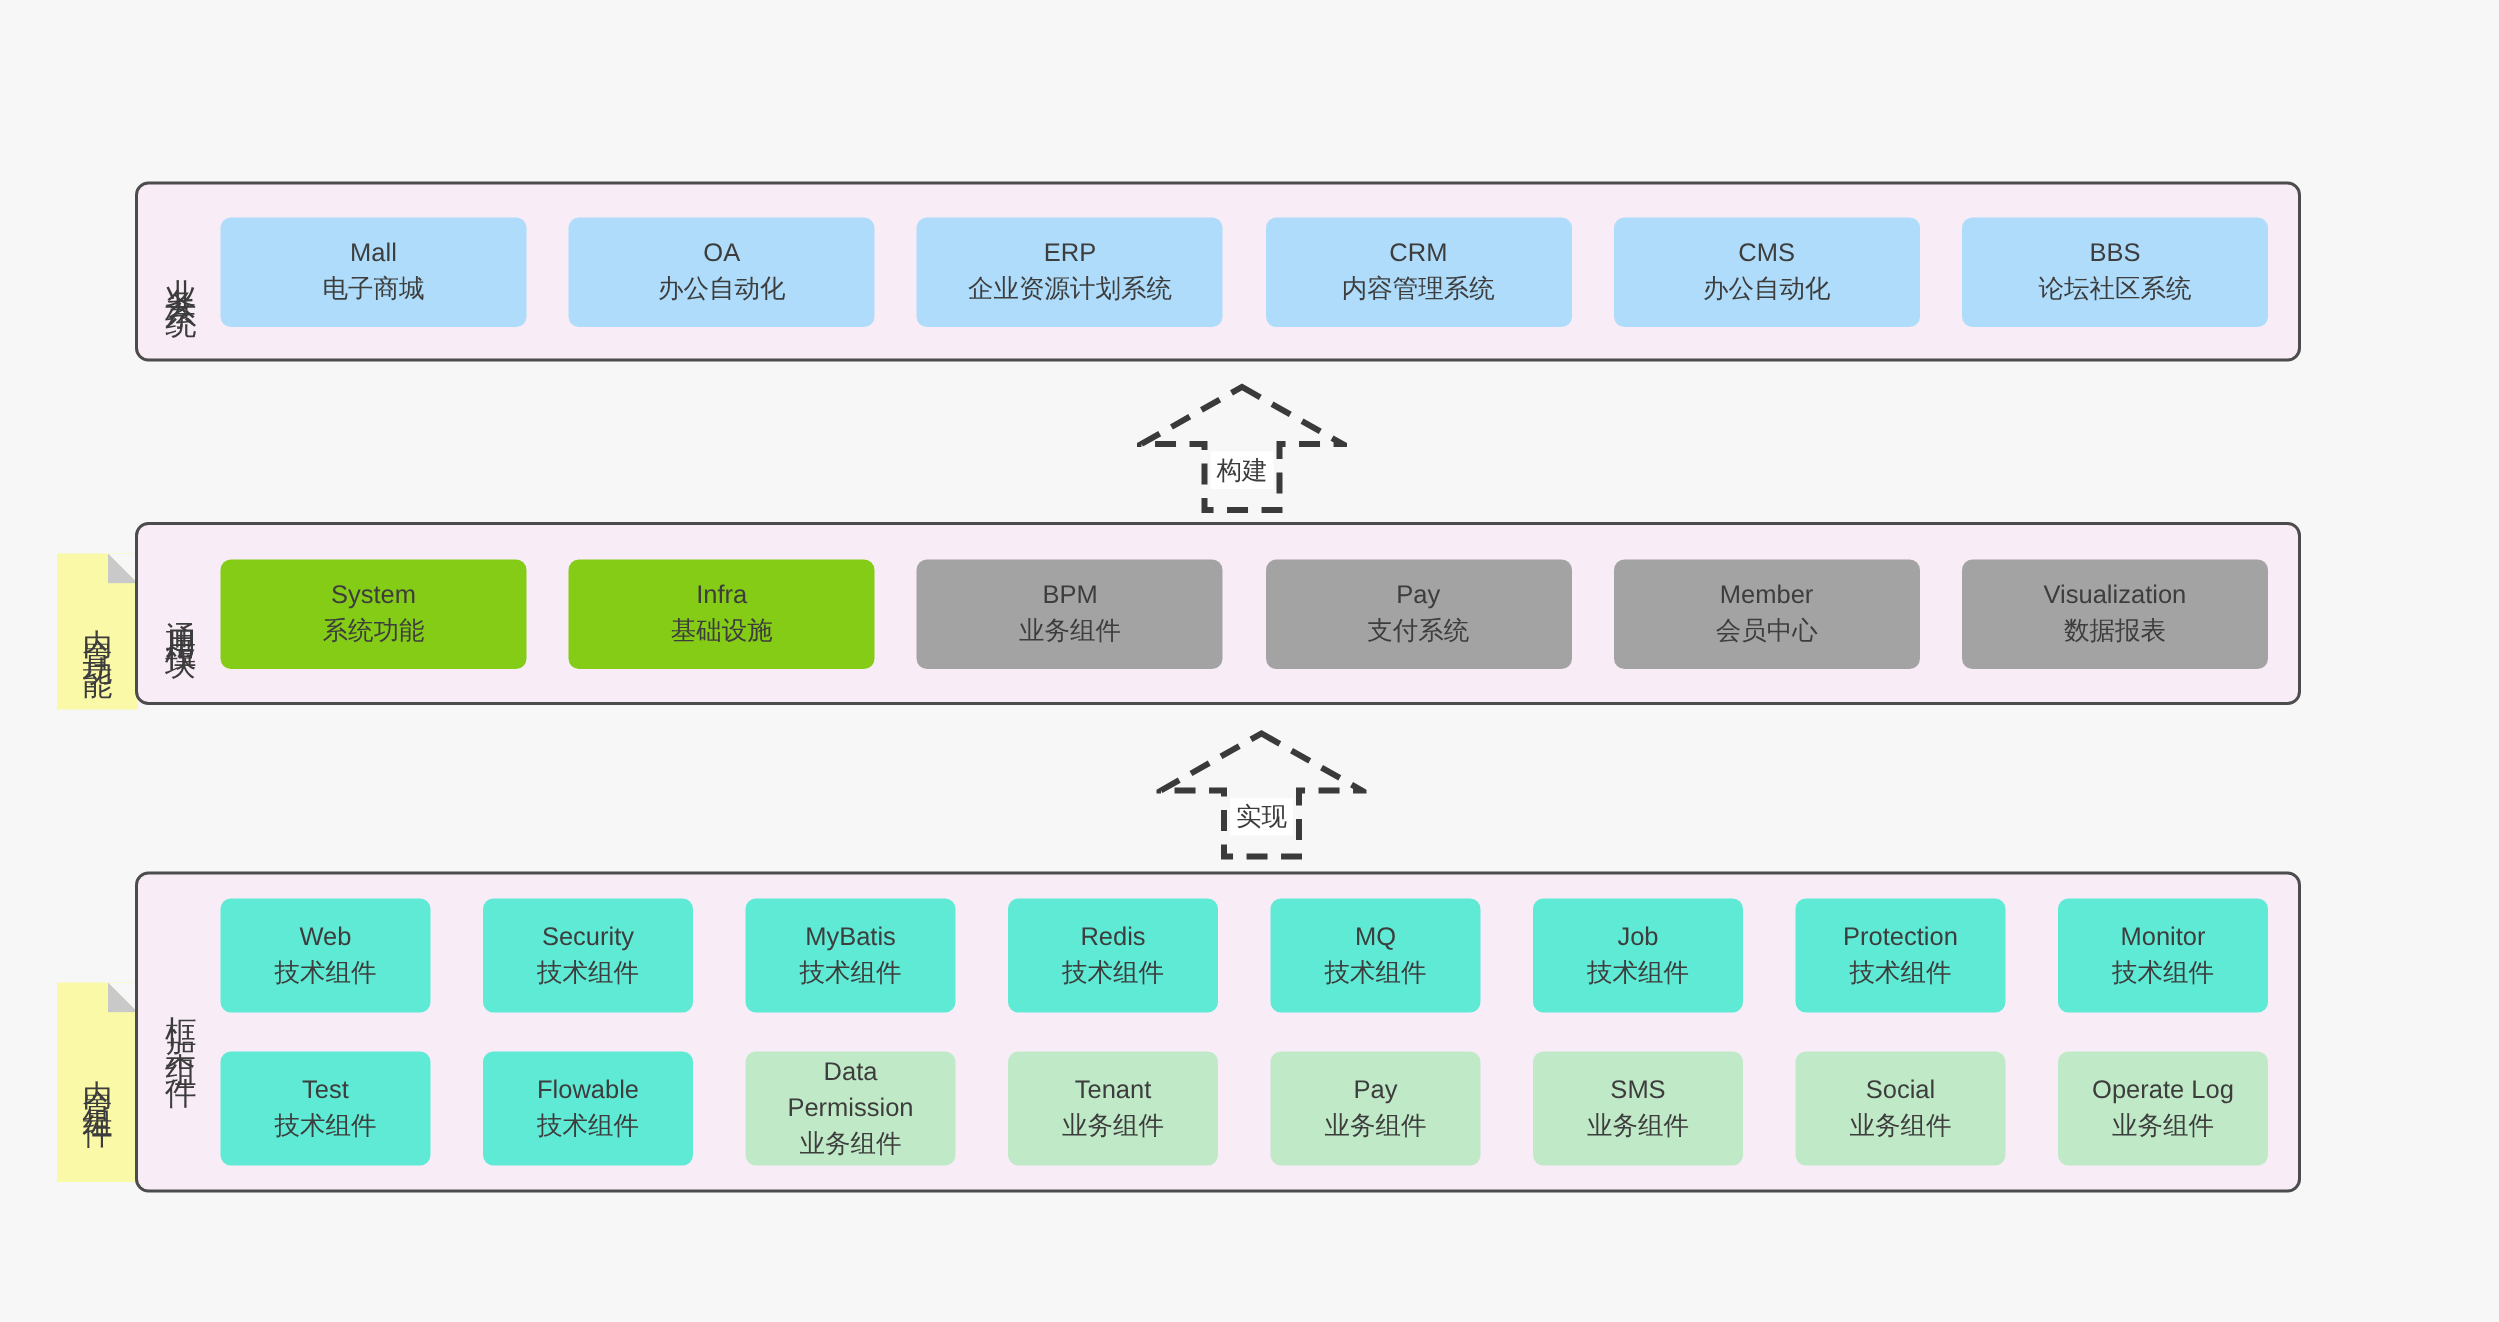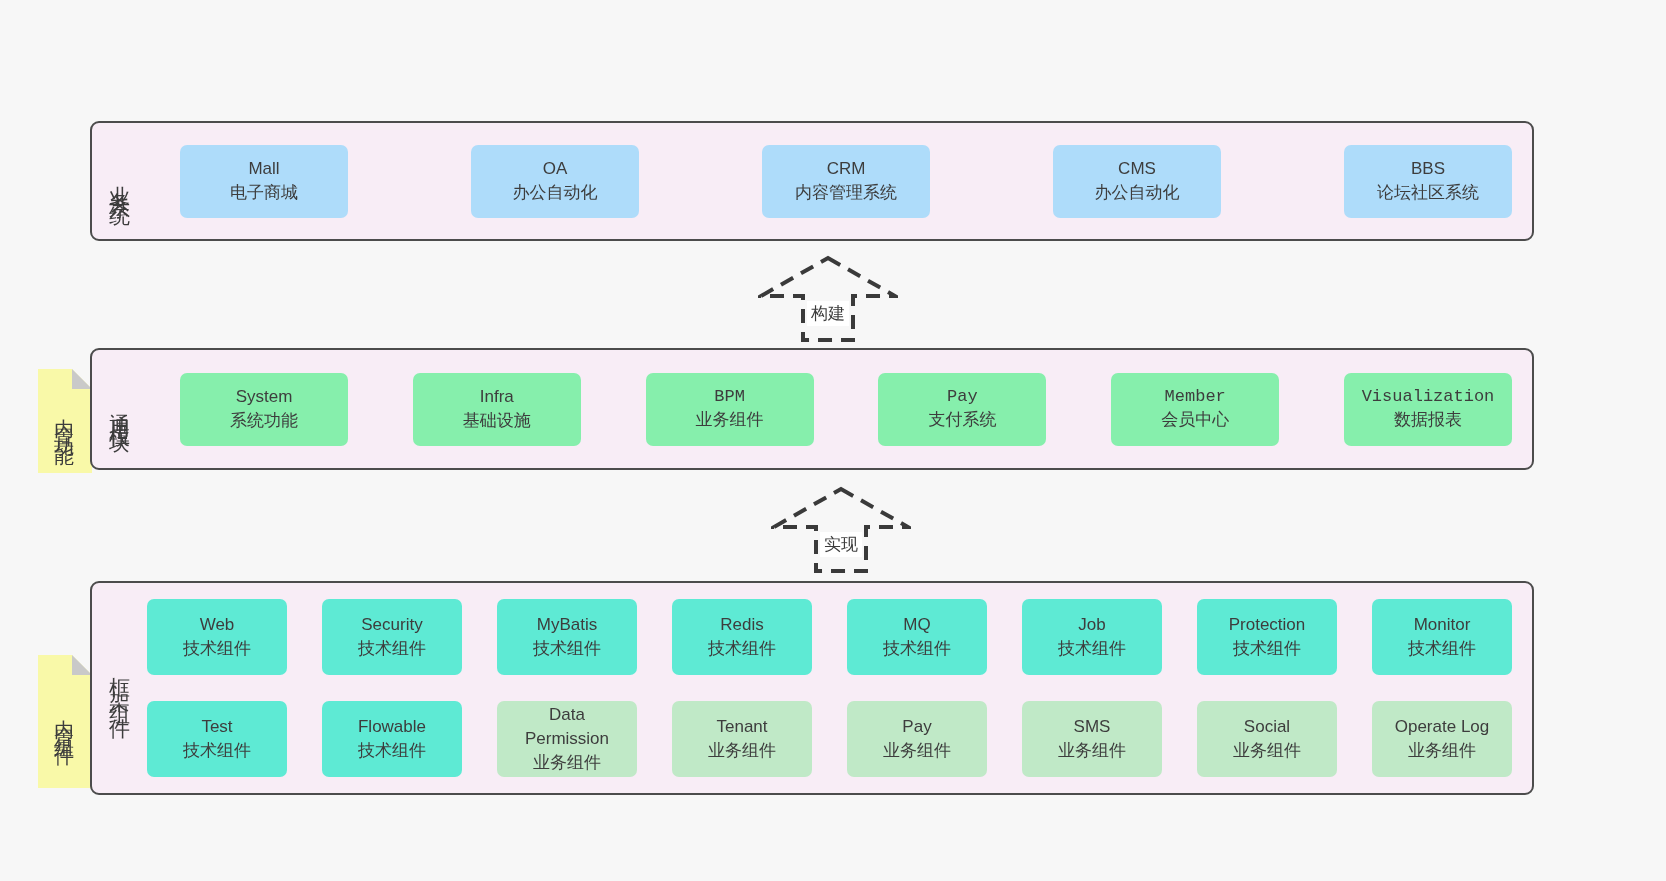--- a/index.html
+++ b/index.html
@@ -21,25 +21,25 @@
   }
   .layer.l3 .layer-label { letter-spacing:14px; }
   .rows { flex:1; display:flex; flex-direction:column; justify-content:center; gap:26px; padding-right:20px; }
   .row { display:flex; justify-content:space-between; }
 
   
   .box {
     border-radius:7px; display:flex; flex-direction:column; align-items:center; justify-content:center;
     text-align:center; font-size:17px; line-height:1.4; color:#3d3d3d; padding:2px 8px; box-sizing:border-box;
   }
-  .layer.l1 .box, .layer.l2 .box { width:168px; height:73px; flex:none;margin-left:33px; }
+  .layer.l1 .box, .layer.l2 .box { width:204px; height:73px; flex:none; }
   .layer.l3 .box { width:140px; height:76px; flex:none; }
   .blue        { background:#aedcfa; }
-  .red         { background:#86efac; }
-  .pink        { background:#86efac;font-family:Liberation Mono, monospace; }
+  .red         { background:#84cc16; }
+  .pink        { background:#a3a3a3; }
   .green       { background:#5eead4; }
   .green-light { background:#c0e9c7; }
 
   
   .note {
     position:absolute; left:38px; width:54px; background:#f9f9a8; z-index:1;
     display:flex; align-items:center; justify-content:center;
     writing-mode:vertical-rl; text-orientation:upright;
     font-size:20px; letter-spacing:9px; color:#3c3c3c;
   }
@@ -77,20 +77,24 @@
         <div class="row">
           <div class="box blue">
             <div class="box-en">Mall</div>
             <div class="box-zh">电子商城</div>
           </div>
           <div class="box blue">
             <div class="box-en">OA</div>
             <div class="box-zh">办公自动化</div>
           </div>
           <div class="box blue">
+            <div class="box-en">ERP</div>
+            <div class="box-zh">企业资源计划系统</div>
+          </div>
+          <div class="box blue">
             <div class="box-en">CRM</div>
             <div class="box-zh">内容管理系统</div>
           </div>
           <div class="box blue">
             <div class="box-en">CMS</div>
             <div class="box-zh">办公自动化</div>
           </div>
           <div class="box blue">
             <div class="box-en">BBS</div>
             <div class="box-zh">论坛社区系统</div>

